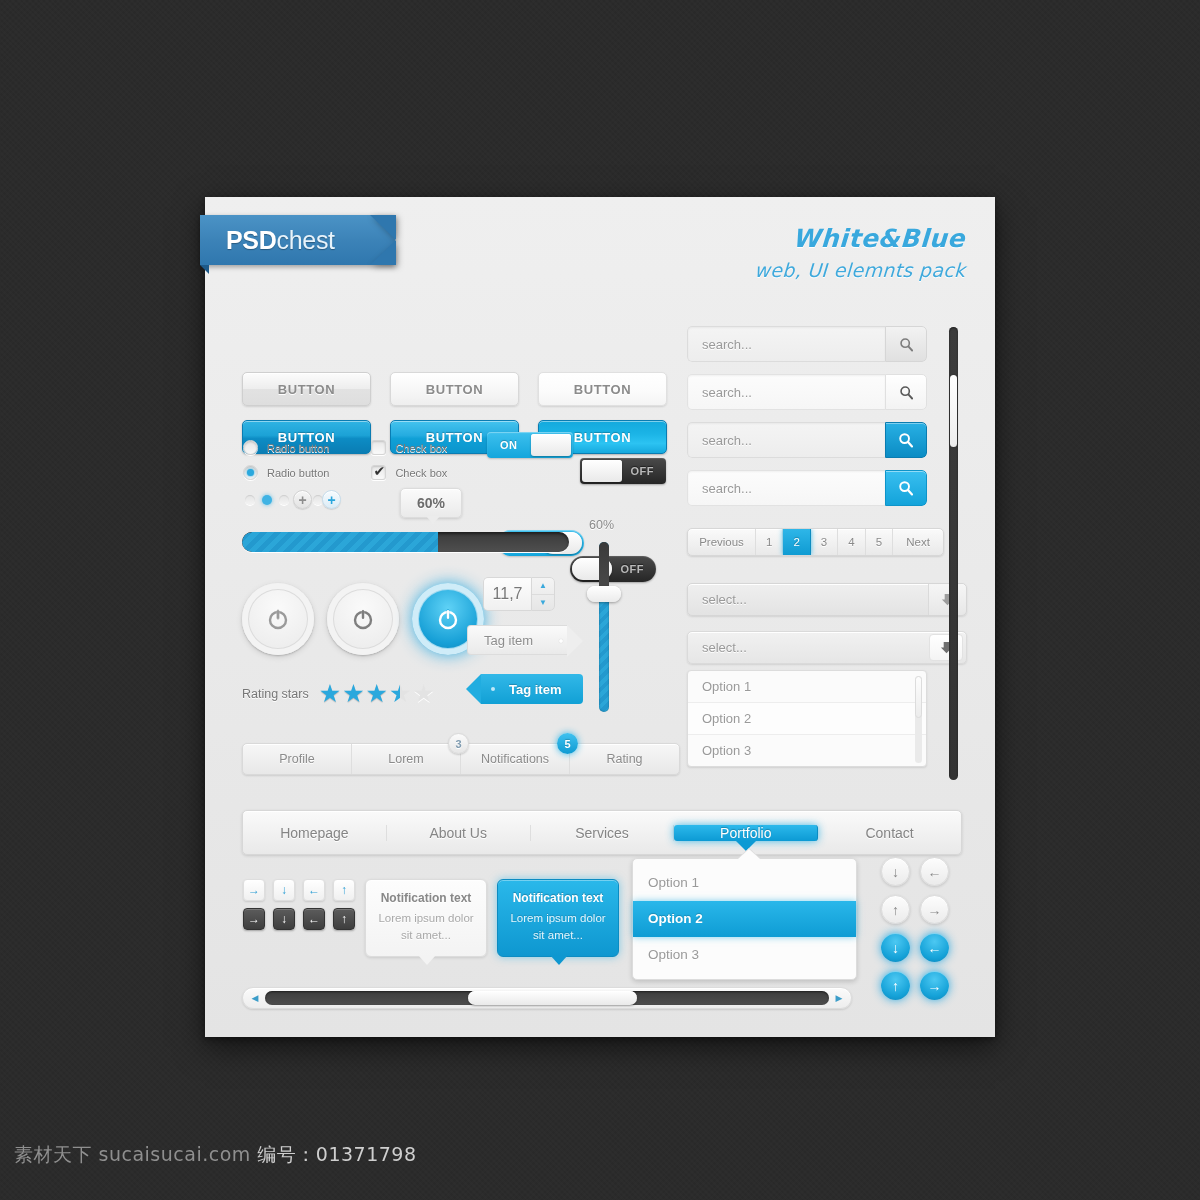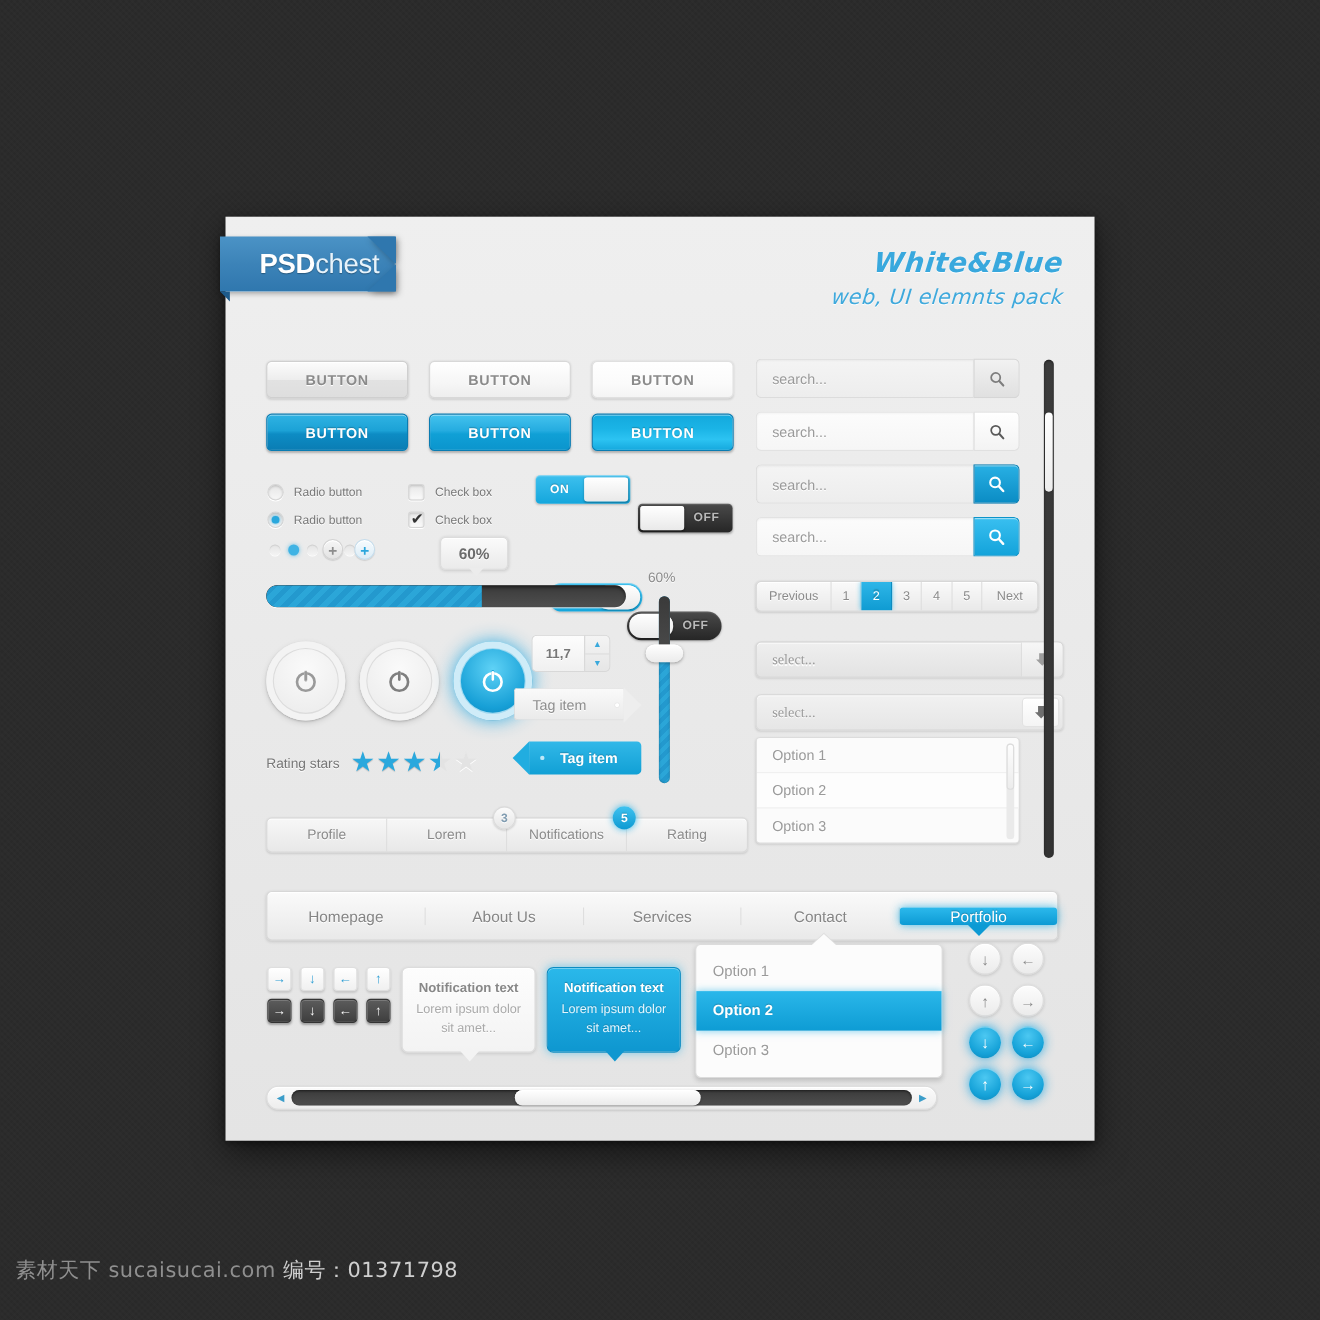--- a/index.html
+++ b/index.html
@@ -19,25 +19,25 @@
     position: absolute;
     left: 205px; top: 197px;
     width: 790px; height: 840px;
     background: linear-gradient(180deg,#efefef 0%,#eaeaea 45%,#e4e4e4 100%);
     box-shadow: 0 10px 28px rgba(0,0,0,.55), 0 2px 6px rgba(0,0,0,.4);
   }
 
   
   .ribbon {
     position: absolute; left: -5px; top: 18px;
-    height: 50px; width: 159px;
+    height: 50px; width: 195px;
     background: linear-gradient(180deg,#4b93c6 0%,#3c83b8 50%,#2f77ae 100%);
     box-shadow: 0 2px 5px rgba(0,0,0,.35);
     display: flex; align-items: center;
-    padding-left: 36px;
+    padding-left: 26px;
     color: #fff;
     font-size: 25px; font-weight: bold;
     letter-spacing: -.3px;
     text-shadow: 0 1px 1px rgba(0,0,0,.3);
     z-index: 5;
   }
   .ribbon::after {
     content:""; position: absolute; right: -1px; top: 0;
     border-left: 26px solid transparent;
     border-top: 25px solid #2f77ae;
@@ -85,21 +85,21 @@
     border: 1px solid #0a7cb2; border-radius: 5px;
     box-shadow: inset 0 1px 0 rgba(255,255,255,.45), 0 1px 2px rgba(0,0,0,.25);
     color: #fff; text-shadow: 0 -1px 1px rgba(0,0,0,.25);
   }
   .bbtn.b2 { background: linear-gradient(180deg,#44c3ee 0%,#25ace0 45%,#10a0d6 55%,#0b95cd 100%); }
   .bbtn.b3 { background: linear-gradient(180deg,#13a9dd 0%,#1bb4e6 40%,#2cc3f2 70%,#16a9de 100%); }
 
   
   .btn-row { position:absolute; display:flex; gap:19px; }
   .btn-row .b { width: 129px; height: 34px; display:flex; align-items:center; justify-content:center;
-                font-size: 13px; font-weight: bold; letter-spacing: .6px; }
+                font-size: 13px; font-weight: bold; letter-spacing: .6px; margin-top: 44px; }
   #btnrow1 { left: 37px; top: 131px; }
   #btnrow2 { left: 37px; top: 179px; }
 
   
   .ctrl-block { position:absolute; left: 38px; top: 238px; }
   .ctrl-line { display:flex; align-items:center; height: 25px; }
   .radio {
     width: 15px; height: 15px; border-radius: 50%;
     background: linear-gradient(180deg,#e6e6e6,#f7f7f7);
     box-shadow: inset 0 1px 2px rgba(0,0,0,.18), 0 1px 0 #fff;
@@ -187,23 +187,23 @@
   .star { font-size:25px; line-height:1; margin-right:1px; }
   .star.f { color:#2aa8dd; text-shadow:0 1px 1px rgba(0,0,0,.2); }
   .star.e { color:#e3e3e3; text-shadow:0 1px 0 #fff; }
   .star.h { position:relative; color:#e3e3e3; }
   .star.h > span { position:absolute; left:0; top:0; width:50%; overflow:hidden; color:#2aa8dd; }
 
   
   .spin { position:absolute; left:278px; top:380px; width:72px; height:34px;
           display:flex; border-radius:5px; overflow:hidden; }
   .spin .val { flex:1; display:flex; align-items:center; justify-content:center;
-               font-size:12px; color:#777; text-shadow:0 1px 0 #fff;
+               font-size:16px; color:#777; text-shadow:0 1px 0 #fff;
                background:linear-gradient(180deg,#fdfdfd,#f0f0f0); border:1px solid #d8d8d8;
-               border-right:none; border-radius:5px 0 0 5px;font-weight:bold; }
+               border-right:none; border-radius:5px 0 0 5px; }
   .spin .arrows { width:24px; display:flex; flex-direction:column;
                   border:1px solid #d8d8d8; border-radius:0 5px 5px 0;
                   background:linear-gradient(180deg,#f4f4f4,#e6e6e6); }
   .spin .arrows div { flex:1; display:flex; align-items:center; justify-content:center;
                       font-size:8px; color:#3aa9dc; }
   .spin .arrows div:first-child { border-bottom:1px solid #dcdcdc; }
 
   
   .tag { position:absolute; height:30px; display:flex; align-items:center; font-size:13px; }
   .tag.g { left:262px; top:428px; width:100px; padding-left:16px; color:#8d8d8d;
@@ -262,21 +262,21 @@
   .pager .pg { display:flex; align-items:center; justify-content:center;
                font-size:11.5px; color:#8a8a8a; text-shadow:0 1px 0 #fff;
                border-right:1px solid #dedede; padding:0 10px; min-width:24px; }
   .pager .pg:last-child { border-right:none; }
   .pager .pg.act { background:linear-gradient(180deg,#2eb6e8,#0f9bd2); color:#fff;
                    text-shadow:0 -1px 1px rgba(0,0,0,.25);
                    box-shadow: 0 0 5px rgba(46,182,232,.9); border-right-color:#0d8cc0; }
 
   
   .sel { position:absolute; left:482px; width:280px; height:33px; display:flex;
-         border-radius:5px; align-items:center;font-family:Liberation Serif, serif; }
+         border-radius:5px; align-items:center; }
   .sel .lbl { flex:1; padding-left:14px; font-size:13px; color:#9a9a9a; text-shadow:0 1px 0 #fff; }
   .sel .arw { width:38px; height:100%; display:flex; align-items:center; justify-content:center;
               font-size:15px; color:#9e9e9e; }
   .sel.a { background:linear-gradient(180deg,#efefef,#e3e3e3); border:1px solid #d6d6d6;
            box-shadow: inset 0 1px 0 #fff, 0 1px 2px rgba(0,0,0,.1); }
   .sel.a .arw { background:linear-gradient(180deg,#f6f6f6,#e7e7e7); border-left:1px solid #dadada;
                 border-radius:0 5px 5px 0; }
   .sel.b { background:linear-gradient(180deg,#f1f1f1,#e6e6e6); border:1px solid #dadada;
            box-shadow: inset 0 1px 0 #fff, 0 1px 2px rgba(0,0,0,.1); }
   .sel.b .arw { background:linear-gradient(180deg,#ffffff,#f4f4f4); border:1px solid #e2e2e2;
@@ -626,22 +626,22 @@
       <span>Notifications</span>
       <span class="badge b">5</span>
     </div>
     <div class="at">Rating</div>
   </div>
 
   <div class="mainnav">
     <div class="nv">Homepage</div>
     <div class="nv">About Us</div>
     <div class="nv">Services</div>
+    <div class="nv act">Portfolio</div>
     <div class="nv">Contact</div>
-    <div class="nv act">Portfolio</div>
   </div>
 
   <div class="navdrop">
     <div class="it">Option 1</div>
     <div class="it act">Option 2</div>
     <div class="it">Option 3</div>
   </div>
 
   <div class="sqgrid">
     <div class="sqrow">

